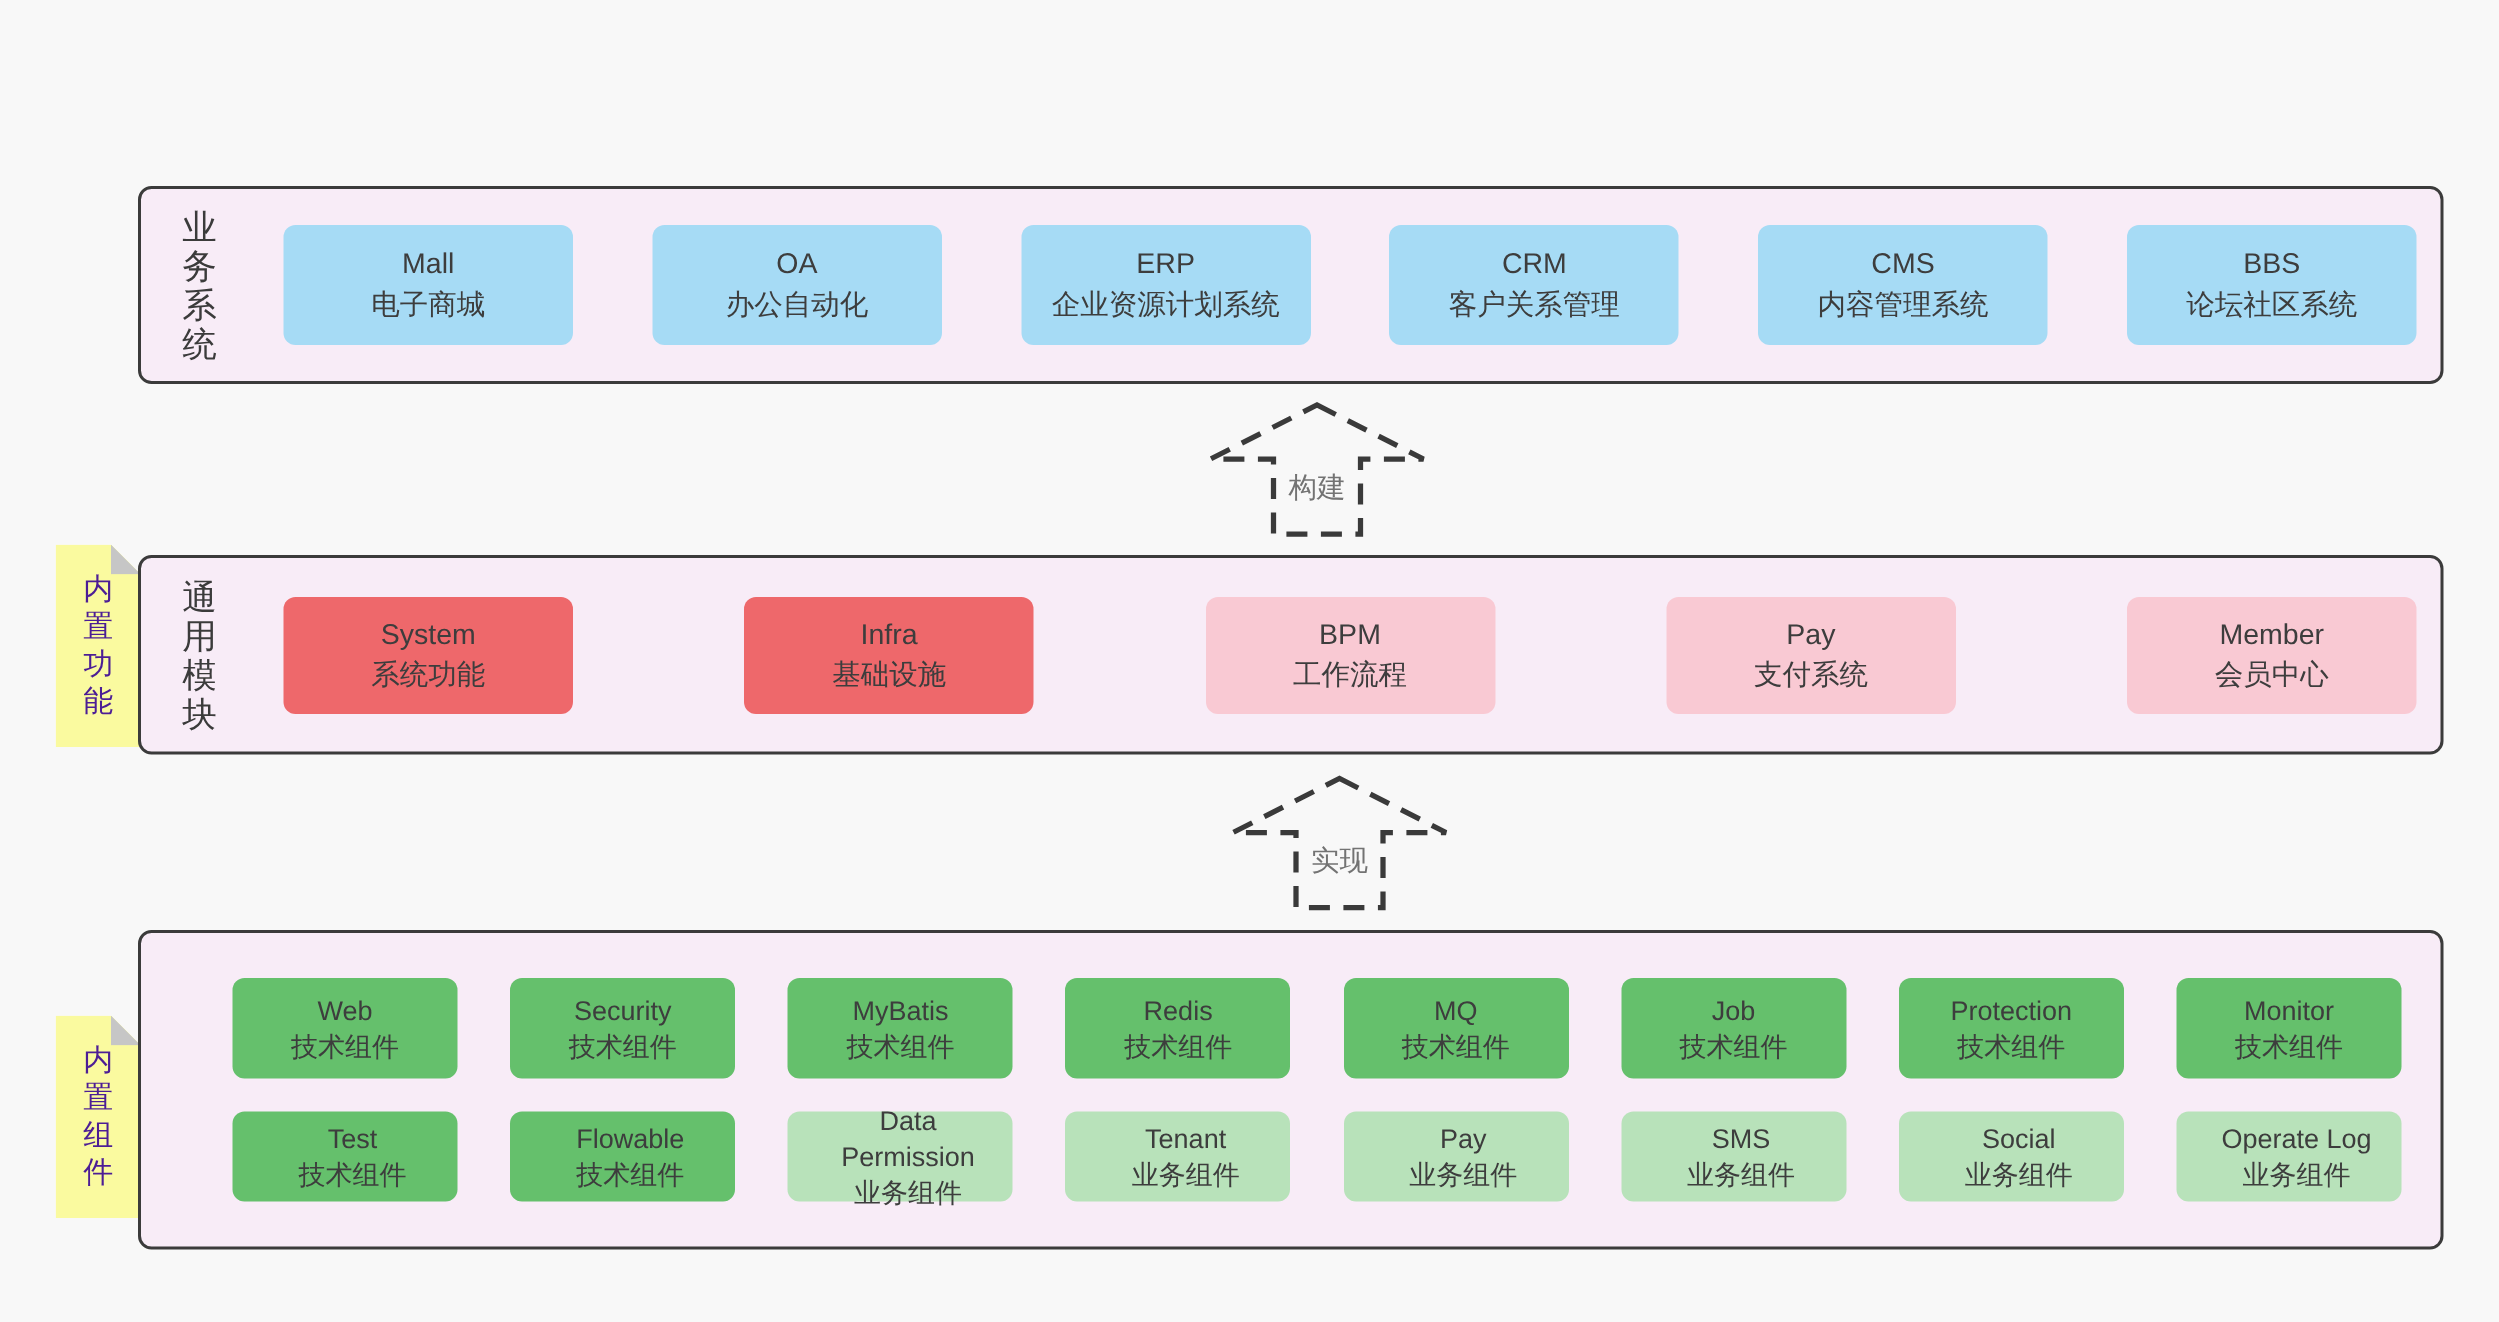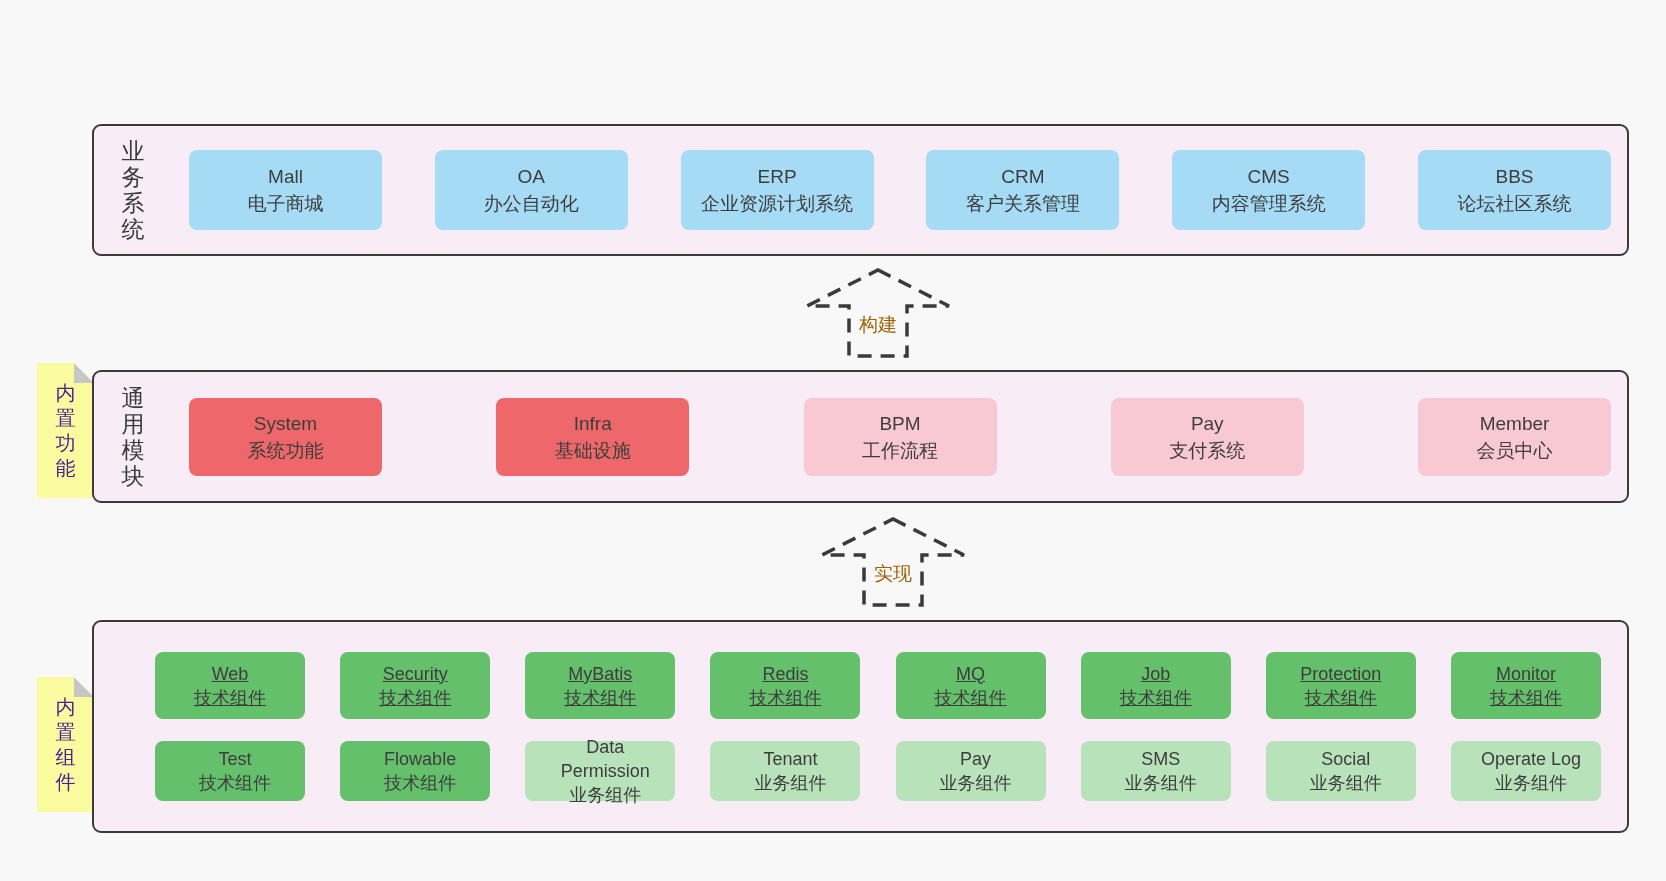--- a/index.html
+++ b/index.html
@@ -37,21 +37,21 @@
   }
   .grid8 .grow{display:flex;justify-content:space-between;}
   .box{
     border-radius:8px;display:flex;flex-direction:column;
     align-items:center;justify-content:center;text-align:center;
     box-sizing:border-box;padding:2px 6px;
   }
   .row6 .box{width:193px;height:80px;font-size:19px;line-height:27px;}
   .layer-modules .row6 .box{height:78px;}
   .grid8 .box{width:150px;font-size:18px;line-height:24px;}
-  .grow-1 .box{height:67px;text-decoration:underline;}
+  .grow-1 .box{height:67px;}
   .grow-2 .box{height:60px;padding-left:16px;}
   .blue{background:#a6dbf5;}
   .red{background:#ee686b;}
   .pink{background:#f9c9d3;}
   .green{background:#65c06c;}
   .lightgreen{background:#b8e2ba;}
   
   .sticky{
     position:absolute;left:37px;width:57px;height:135px;
     background:#fafa9f;z-index:1;
@@ -68,21 +68,21 @@
     display:block;width:22px;font-size:20px;line-height:25px;
     word-break:break-all;text-align:center;color:#4c1d95;position:relative;
   }
   
   .arrow{position:absolute;width:150px;height:94px;z-index:1;}
   .arrow-build{left:803px;top:266px;}
   .arrow-implement{left:818px;top:515px;}
   .arrow svg{position:absolute;inset:0;}
   .arrow .arrow-label{
     position:absolute;left:50%;top:46px;transform:translateX(-50%);
-    font-size:19px;color:#a16207;background:#f8f8f8;padding:0 1px;
+    font-size:19px;color:#737373;background:#f8f8f8;padding:0 1px;
     white-space:nowrap;
   }
 </style>
 </head>
 <body>
 
 <div class="layer layer-business">
   <div class="layer-label">
     <span>业务系统</span>
   </div>

